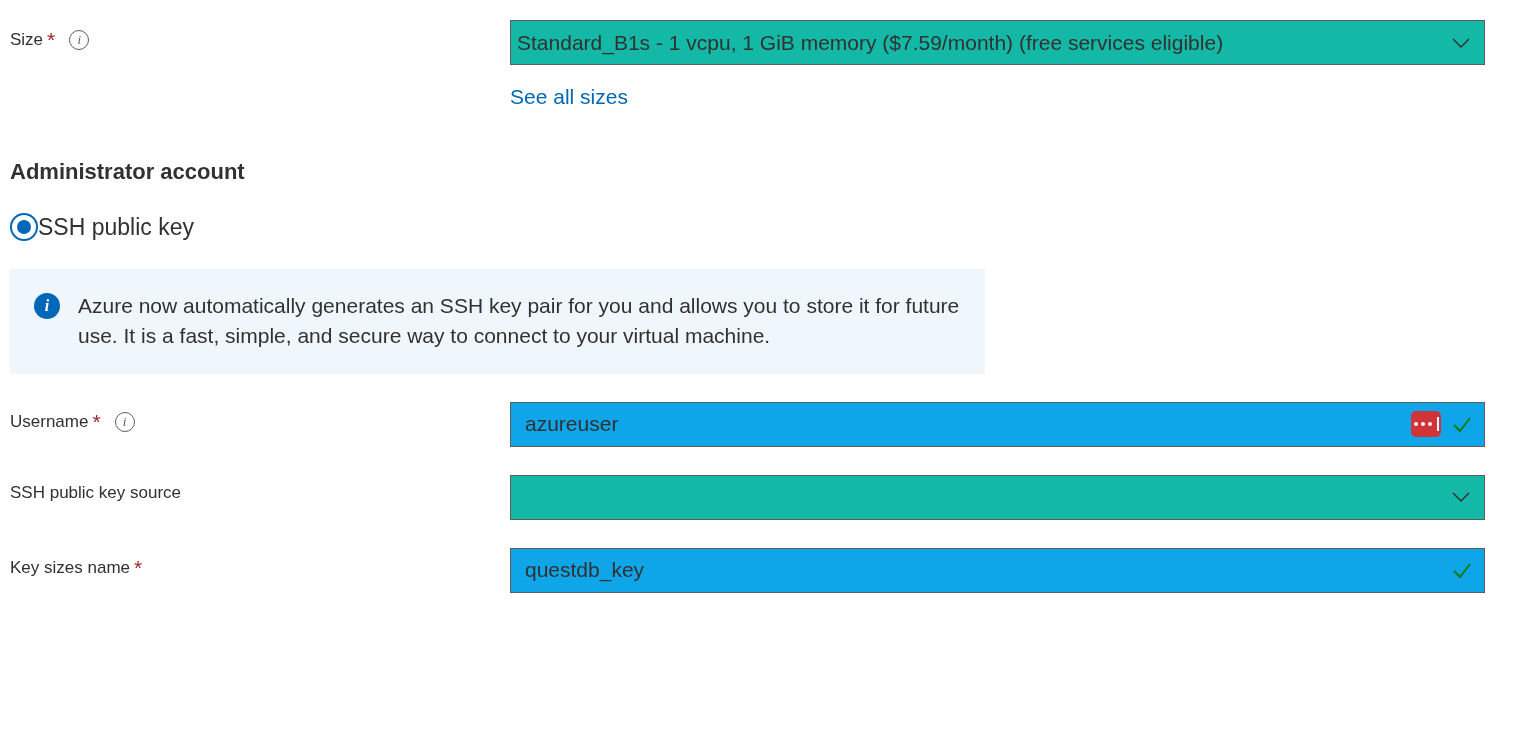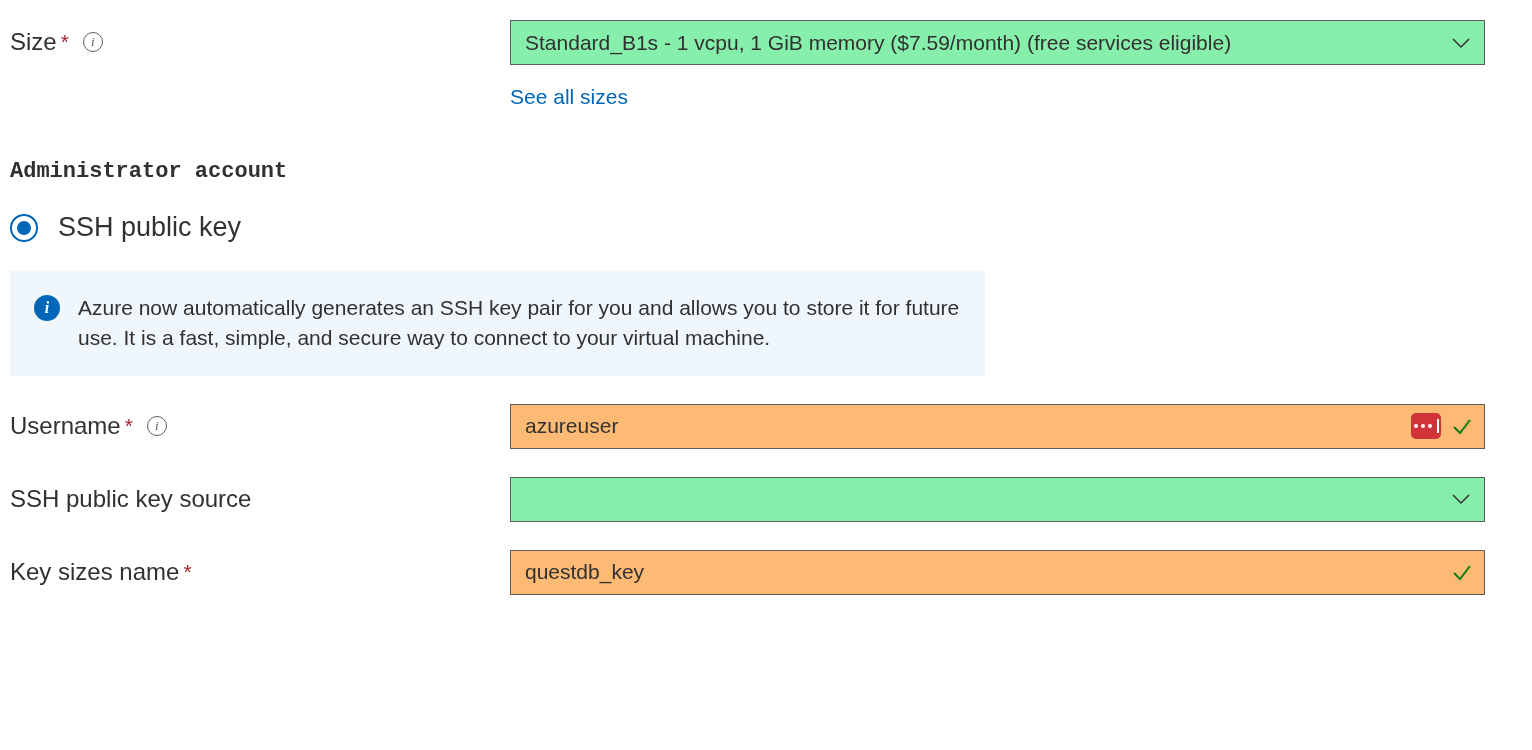--- a/index.html
+++ b/index.html
@@ -22,21 +22,21 @@
     flex-shrink: 0;
     display: flex;
     align-items: center;
     padding-top: 8px;
   }
   .field-col {
     flex: 1;
     max-width: 975px;
   }
   .label-text {
-    font-size: 24px;
+    font-size: 17px;
     color: #323130;
   }
   .req {
     color: #a4262c;
     margin-left: 4px;
   }
   .info-icon {
     display: inline-flex;
     width: 20px;
     height: 20px;
@@ -51,23 +51,23 @@
     font-family: Georgia, serif;
     cursor: pointer;
   }
   .info-icon::before { content: "i"; font-style: italic; }
   .select-box {
     position: relative;
     border: 1px solid #605e5c;
     height: 45px;
     display: flex;
     align-items: center;
-    padding: 0 40px 0 14px;
-    cursor: pointer;
-    background: #86efac;
+    padding: 0 40px 0 6px;
+    cursor: pointer;
+    background: #14b8a6;
     font-size: 21px;
   }
   .chevron {
     position: absolute;
     right: 14px;
     top: 50%;
     transform: translateY(-50%);
   }
   .chevron svg { display: block; }
   .link {
@@ -75,29 +75,28 @@
     font-size: 21px;
     margin-top: 20px;
     display: inline-block;
     cursor: pointer;
   }
   h3.section-heading {
     font-size: 22px;
     font-weight: 600;
     margin: 50px 0 28px 0;
     color: #323130;
-    font-family: Liberation Mono, monospace;
   }
   .radio-group { display: flex; flex-direction: column; gap: 20px; }
   .radio-item {
     display: flex;
     align-items: center;
-    gap: 20px;
-    cursor: pointer;
-    font-size: 27px;
+    gap: 0;
+    cursor: pointer;
+    font-size: 23px;
   }
   .radio-outer {
     width: 28px; height: 28px;
     border-radius: 50%;
     display: flex; align-items: center; justify-content: center;
     flex-shrink: 0;
   }
   .radio-outer.selected { border: 2px solid #0067b8; }
   .radio-outer.unselected { border: 2px solid #323130; }
   .radio-inner {
@@ -136,21 +135,21 @@
     align-items: center;
   }
   .text-input {
     width: 100%;
     height: 45px;
     border: 1px solid #605e5c;
     padding: 0 50px 0 14px;
     font-size: 21px;
     font-family: inherit;
     color: #323130;
-    background: #fdba74;
+    background: #0ea5e9;
   }
   .input-valid {
     position: absolute;
     right: 12px;
     top: 50%;
     transform: translateY(-50%);
     pointer-events: none;
   }
   .input-valid svg { display:block; }
   .pw-badge {

